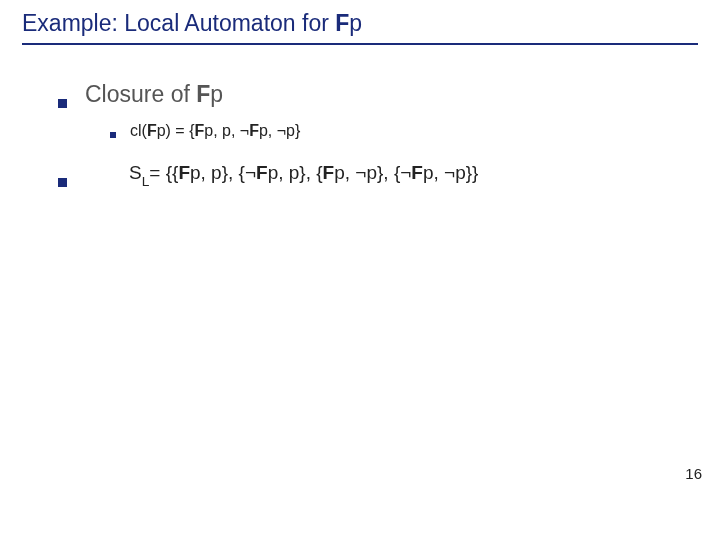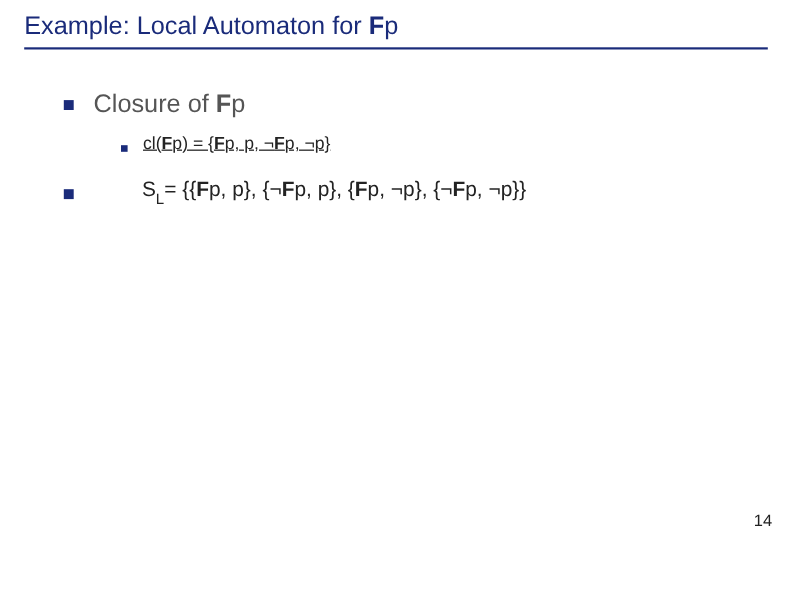--- a/index.html
+++ b/index.html
@@ -32,21 +32,21 @@
     border: none;
     border-top: 2px solid #1a2b7a;
     margin: 6px 0 0 22px;
     width: 676px;
   }
   .body {
     padding: 36px 0 0 58px;
   }
   .lvl1 {
     display: flex;
-    align-items: flex-start;
+    align-items: flex-end;
     margin-bottom: 14px;
   }
   .lvl1 .bullet {
     width: 9px;
     height: 9px;
     background: #1a2b7a;
     flex: 0 0 9px;
     margin-top: 10px;
     margin-right: 18px;
   }
@@ -54,21 +54,20 @@
     font-size: 23px;
     color: #555555;
     font-family: Tahoma, Verdana, sans-serif;
   }
   .lvl2 {
     display: flex;
     align-items: center;
     margin-left: 52px;
     margin-bottom: 22px;
     margin-top: 2px;
-    text-decoration: underline;
   }
   .lvl2 .bullet {
     width: 6px;
     height: 6px;
     background: #1a2b7a;
     flex: 0 0 6px;
     margin-top: 8px;
     margin-right: 14px;
   }
   .lvl2 .text {
@@ -122,15 +121,15 @@
 
     <div class="lvl1" style="margin-top:6px;gap:44px;">
       <div class="bullet"></div>
       <div class="text" style="font-size:19px; color:#232323;">
         <span>S</span><span class="sub">L</span><span>= {{</span><span class="bold-f">F</span><span>p, p}, {¬</span><span class="bold-f">F</span><span>p, p}, {</span><span class="bold-f">F</span><span>p, ¬p}, {¬</span><span class="bold-f">F</span><span>p, ¬p}}</span>
       </div>
     </div>
 
   </div>
 
-  <div class="page-number">14</div>
+  <div class="page-number">16</div>
 
 </div>
 
 </body></html>

